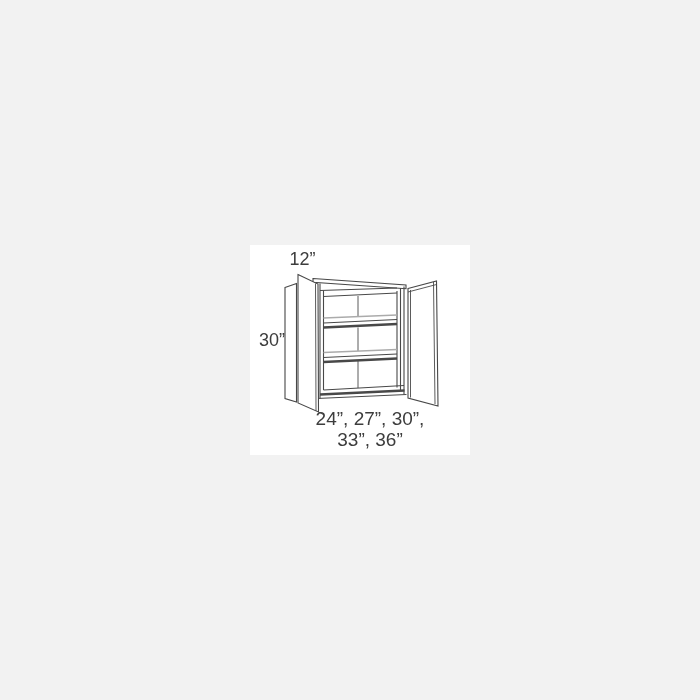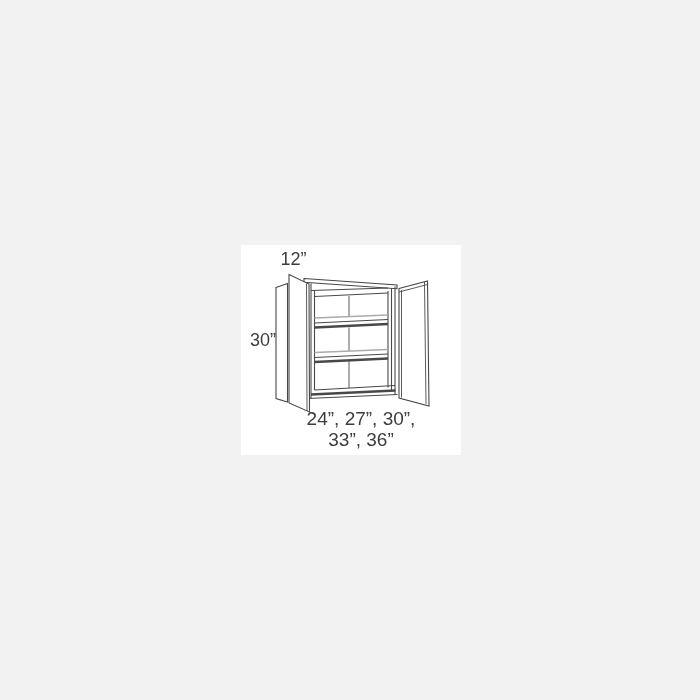--- a/index.html
+++ b/index.html
@@ -6,21 +6,21 @@
   .stage {
     position: relative;
     width: 700px;
     height: 700px;
     background: var(--bg, #f2f2f2);
     font-family: "Liberation Sans", sans-serif;
     overflow: hidden;
   }
   .image-area {
     position: absolute;
-    left: 241px;
+    left: 250px;
     top: 245px;
     width: 220px;
     height: 210px;
     background: var(--panel-bg, #ffffff);
   }
   svg.cabinet { display: block; width: 220px; height: 210px; }
   svg.cabinet line, svg.cabinet polygon, svg.cabinet polyline {
     stroke: var(--line, #484848);
     fill: none;
     stroke-width: 1.1;

